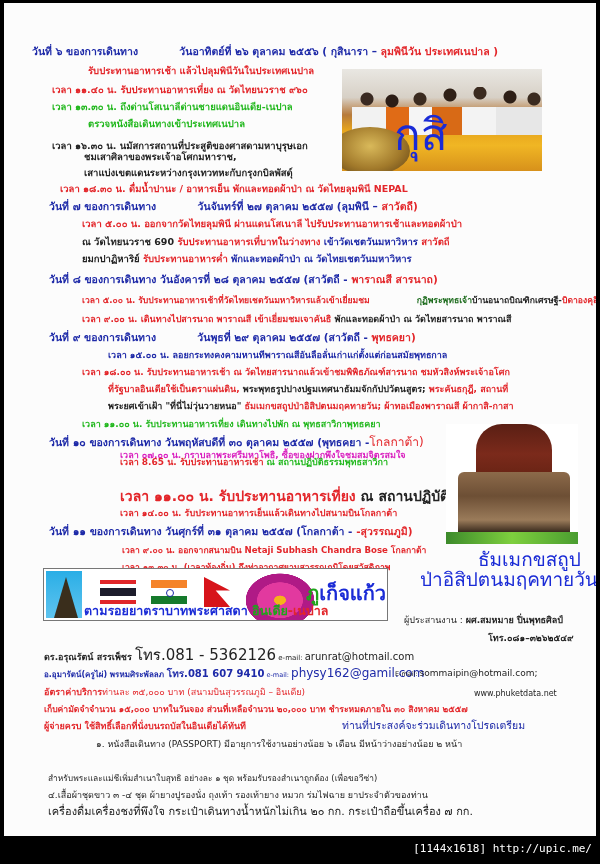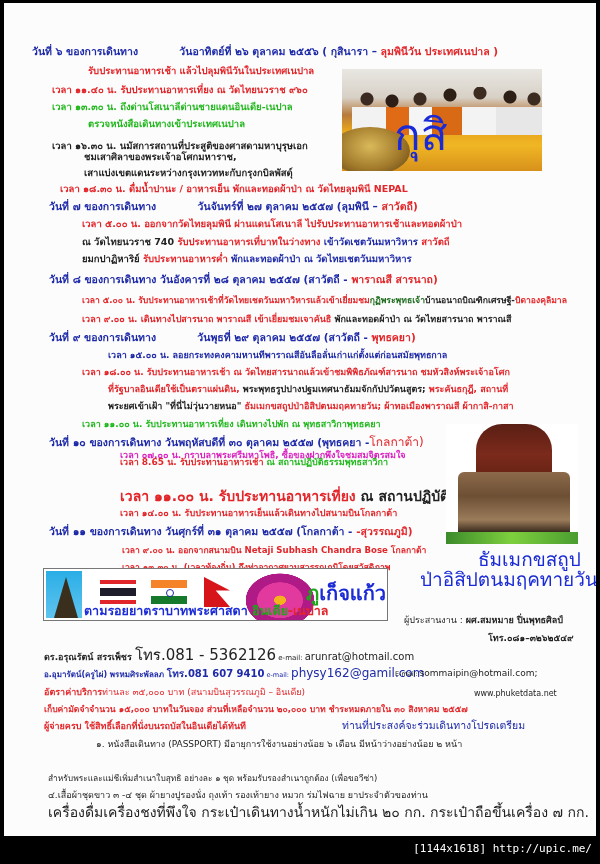--- a/index.html
+++ b/index.html
@@ -9,21 +9,21 @@
     position: absolute; left: 4px; top: 3px; width: 592px; height: 833px;
     background: #fcfcfc; overflow: hidden;
   }
   .ln { position: absolute; white-space: nowrap; font-size: 9.5px; font-weight: bold; line-height: 12px; }
   .ln span { white-space: nowrap; }
   .blue { color: #1e2aa8; }
   .red { color: #e3262a; }
   .green { color: #22b81e; }
   .dark { color: #222; }
   .magenta { color: #d91fbf; }
-  .dkgreen { color: #1c6b1c; }
+  .dkgreen { color: #1c6b1c; padding-left: 47px; }
   .hdr { font-size: 10.5px; }
   .regular { font-weight: normal; }
 
   
   .photo-kusinara {
     position: absolute; left: 338px; top: 66px; width: 200px; height: 102px;
     background: linear-gradient(180deg, #e9e7e2 0%, #d7d0c6 28%, #b77a3b 45%, #e7a51d 60%, #f0b624 75%, #d7911b 100%);
     overflow: hidden;
   }
   .photo-kusinara .people {
@@ -138,21 +138,21 @@
     <div class="title">กุสินารา</div>
   </div>
 
   <div class="ln blue hdr" style="left:45px;top:197px;">
     <span>วันที่ ๗ ของการเดินทาง</span>
     <span style="display:inline-block;width:34px;"></span>
     <span>วันจันทร์ที่ ๒๗ ตุลาคม ๒๕๕๗ (ลุมพินี – </span><span class="red">สาวัตถี)</span>
   </div>
   <div class="ln red" style="left:78px;top:215px;">เวลา ๕.๐๐ น. ออกจากวัดไทยลุมพินี ผ่านแดนโสเนาลี ไปรับประทานอาหารเช้าและทอดผ้าป่า</div>
   <div class="ln" style="left:78px;top:233px;">
-    <span class="dark">ณ วัดไทยนวราช 740 </span><span class="red">รับประทานอาหารเที่บาทในว่างทาง </span><span class="blue">เข้าวัดเชตวันมหาวิหาร </span><span class="red">สาวัตถี</span>
+    <span class="dark">ณ วัดไทยนวราช 690 </span><span class="red">รับประทานอาหารเที่บาทในว่างทาง </span><span class="blue">เข้าวัดเชตวันมหาวิหาร </span><span class="red">สาวัตถี</span>
   </div>
   <div class="ln" style="left:78px;top:250px;">
     <span class="dark">ยมกปาฏิหาริย์ </span><span class="red">รับประทานอาหารค่ำ </span><span class="blue">พักและทอดผ้าป่า ณ วัดไทยเชตวันมหาวิหาร</span>
   </div>
 
   <div class="ln blue hdr" style="left:45px;top:270px;">
     <span>วันที่ ๘ ของการเดินทาง  วันอังคารที่ ๒๘ ตุลาคม ๒๕๕๗ (สาวัตถี - </span><span class="red">พาราณสี สารนาถ)</span>
   </div>
   <div class="ln red" style="left:78px;top:291px;font-size:8.6px;">
     <span>เวลา ๕.๐๐ น. รับประทานอาหารเช้าที่วัดไทยเชตวันมหาวิหารแล้วเข้าเยี่ยมชม</span><span class="dkgreen">กุฏิพระพุทธเจ้า</span><span class="dark">บ้านอนาถบิณฑิกเศรษฐี-</span><span>บิดาองคุลิมาล</span>
@@ -237,18 +237,18 @@
     <span>อัตราค่าบริการ</span><span class="regular">ท่านละ ๓๕,๐๐๐ บาท  (สนามบินสุวรรณภูมิ – อินเดีย)</span>
   </div>
   <div class="ln dark regular" style="left:470px;top:685px;font-size:8px;">www.phuketdata.net</div>
   <div class="ln red" style="left:40px;top:700px;font-size:8.6px;">เก็บค่ามัดจำจำนวน ๑๕,๐๐๐ บาทในวันจอง  ส่วนที่เหลือจำนวน ๒๐,๐๐๐ บาท ชำระหมดภายใน ๓๐ สิงหาคม ๒๕๕๗</div>
   <div class="ln blue regular" style="left:338px;top:716px;font-size:10.5px;">ท่านที่ประสงค์จะร่วมเดินทางโปรดเตรียม</div>
   <div class="ln red" style="left:40px;top:717px;font-size:9px;">ผู้จ่ายครบ ใช้สิทธิ์เลือกที่นั่งบนรถบัสในอินเดียได้ทันที</div>
 
   <div class="ln dark regular" style="left:92px;top:735px;font-size:9px;">๑. หนังสือเดินทาง (PASSPORT)   มีอายุการใช้งานอย่างน้อย ๖ เดือน มีหน้าว่างอย่างน้อย ๒ หน้า</div>
   <div class="ln dark regular" style="left:44px;top:769px;font-size:8.4px;">สำหรับพระและแม่ชีเพิ่มสำเนาใบสุทธิ อย่างละ ๑ ชุด พร้อมรับรองสำเนาถูกต้อง  (เพื่อขอวีซ่า)</div>
   <div class="ln dark regular" style="left:44px;top:786px;font-size:9px;">๔.เสื้อผ้าชุดขาว ๓ -๔ ชุด ผ้ายางปูรองนั่ง ถุงเท้า รองเท้ายาง หมวก ร่มไฟฉาย  ยาประจำตัวของท่าน</div>
-  <div class="ln dark regular" style="left:44px;top:803px;font-size:14px;">เครื่องดื่มเครื่องชงที่พึงใจ กระเป๋าเดินทางน้ำหนักไม่เกิน ๒๐ กก. กระเป๋าถือขึ้นเครื่อง ๗ กก.</div>
+  <div class="ln dark regular" style="left:44px;top:803px;font-size:11px;">เครื่องดื่มเครื่องชงที่พึงใจ กระเป๋าเดินทางน้ำหนักไม่เกิน ๒๐ กก. กระเป๋าถือขึ้นเครื่อง ๗ กก.</div>
 </div>
 
 <div class="footer-bar">
   <span>[1144x1618] http://upic.me/</span>
 </div>
 
 </body></html>

